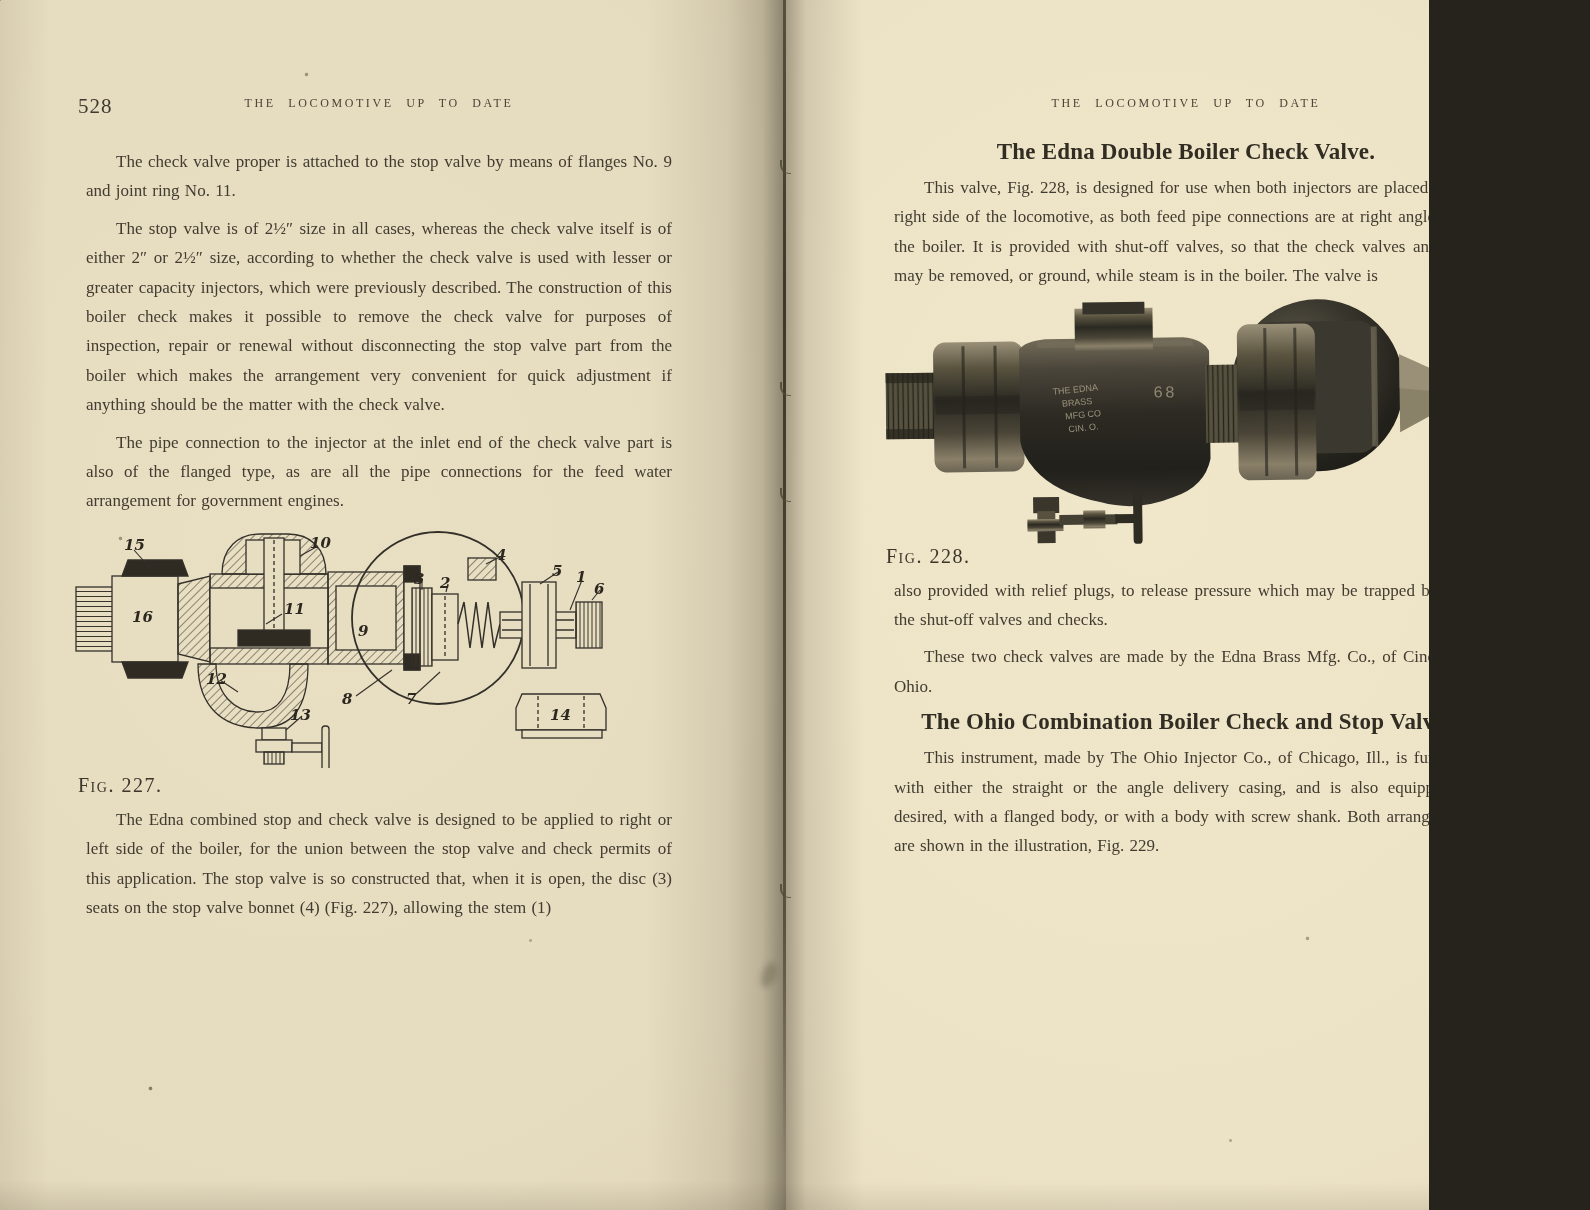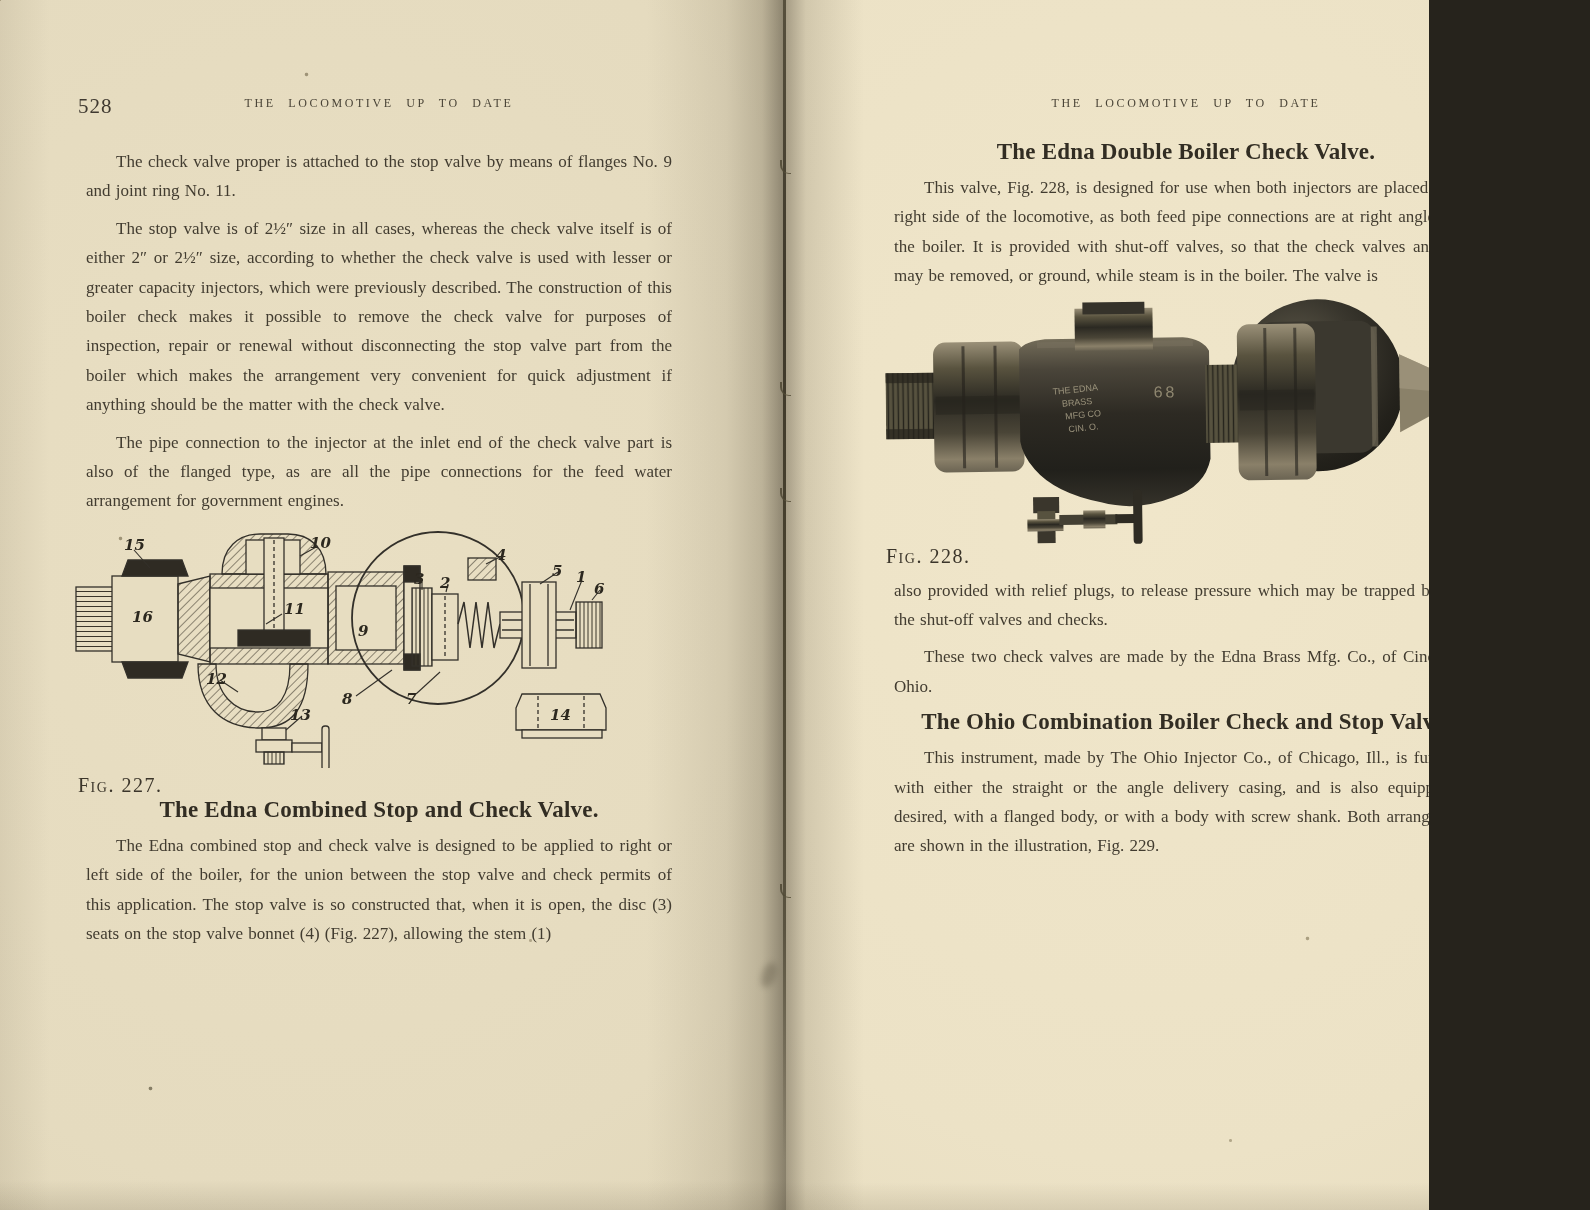--- a/index.html
+++ b/index.html
@@ -184,21 +184,20 @@
             <span class="fig-label" style="left: 370px; top: 50px;">2</span>
             <span class="fig-label" style="left: 426px; top: 22px;">4</span>
             <span class="fig-label" style="left: 482px; top: 38px;">5</span>
             <span class="fig-label" style="left: 506px; top: 44px;">1</span>
             <span class="fig-label" style="left: 524px; top: 56px;">6</span>
             <span class="fig-label" style="left: 480px; top: 182px;">14</span>
           </div>
       </div>
       <div class="figcap cap227">Fig. 227.</div>
 
-      <h2 class="sect sp3">The Edna Combined Stop and Check Valve.</h2>
       <p class="sp4">The Edna combined stop and check valve is designed to be applied to right or left side of the boiler, for the union between the stop valve and check permits of this application.  The stop valve is so constructed that, when it is open, the disc (3) seats on the stop valve bonnet (4) (Fig. 227), allowing the stem (1)</p>
     </div>
   </div>
 
   <div class="page page-right">
     <div class="runhead" style="left:100px; width:600px;">
       <span class="rtitle">THE LOCOMOTIVE UP TO DATE</span>
       <span class="folio" style="right:0;">529</span>
     </div>
 

